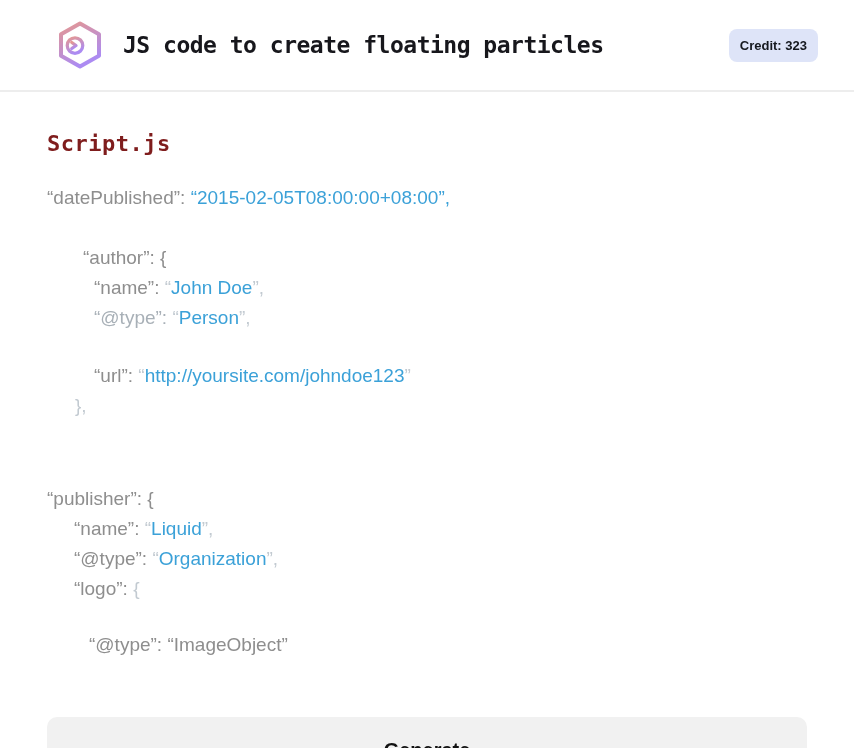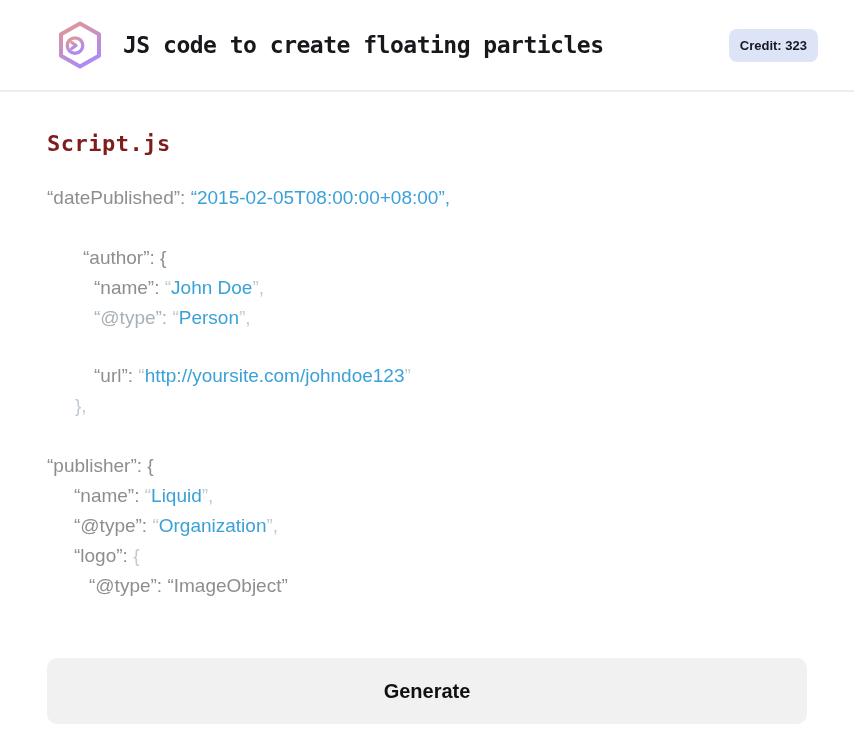--- a/index.html
+++ b/index.html
@@ -102,20 +102,20 @@
   <div class="filename">Script.js</div>
   <div class="code">
       <div class="code-line" style="padding-left: 0px;"><span class="tok-k">“datePublished”</span><span class="tok-k">: </span><span class="tok-v">“2015-02-05T08:00:00+08:00”,</span></div>
       <div class="code-line" style="padding-left: 0px;">&nbsp;</div>
       <div class="code-line" style="padding-left: 0px; margin-left: 36px;"><span class="tok-k">“author”: {</span></div>
       <div class="code-line" style="padding-left: 47px;"><span class="tok-k">“name”</span><span class="tok-k">: </span><span class="tok-d">“</span><span class="tok-v">John Doe</span><span class="tok-d">”,</span></div>
       <div class="code-line" style="padding-left: 47px;"><span class="tok-kl">“@type”</span><span class="tok-kl">: </span><span class="tok-d">“</span><span class="tok-v">Person</span><span class="tok-d">”,</span></div>
       <div class="code-line" style="padding-left: 47px; margin-top: 28px;"><span class="tok-k">“url”</span><span class="tok-k">: </span><span class="tok-d">“</span><span class="tok-v">http://yoursite.com/johndoe123</span><span class="tok-d">”</span></div>
       <div class="code-line" style="padding-left: 28px;"><span class="tok-d">},</span></div>
       <div class="code-line" style="padding-left: 0px;">&nbsp;</div>
-      <div class="code-line" style="padding-left: 0px;"><span class="tok-k">“publisher”: {</span></div>
+      <div class="code-line" style="padding-left: 0px; margin-top: 33px;"><span class="tok-k">“publisher”: {</span></div>
       <div class="code-line" style="padding-left: 27px;"><span class="tok-k">“name”</span><span class="tok-k">: </span><span class="tok-d">“</span><span class="tok-v">Liquid</span><span class="tok-d">”,</span></div>
       <div class="code-line" style="padding-left: 27px;"><span class="tok-k">“@type”</span><span class="tok-k">: </span><span class="tok-d">“</span><span class="tok-v">Organization</span><span class="tok-d">”,</span></div>
       <div class="code-line" style="padding-left: 27px;"><span class="tok-k">“logo”</span><span class="tok-k">: </span><span class="tok-d">{</span></div>
-      <div class="code-line" style="padding-left: 42px;"><span class="tok-k">“@type”: “ImageObject”</span></div>
+      <div class="code-line" style="padding-left: 42px; margin-top: 26px;"><span class="tok-k">“@type”: “ImageObject”</span></div>
     </div>
   <button class="generate-button">Generate</button>
 </div>
 
 </body></html>

